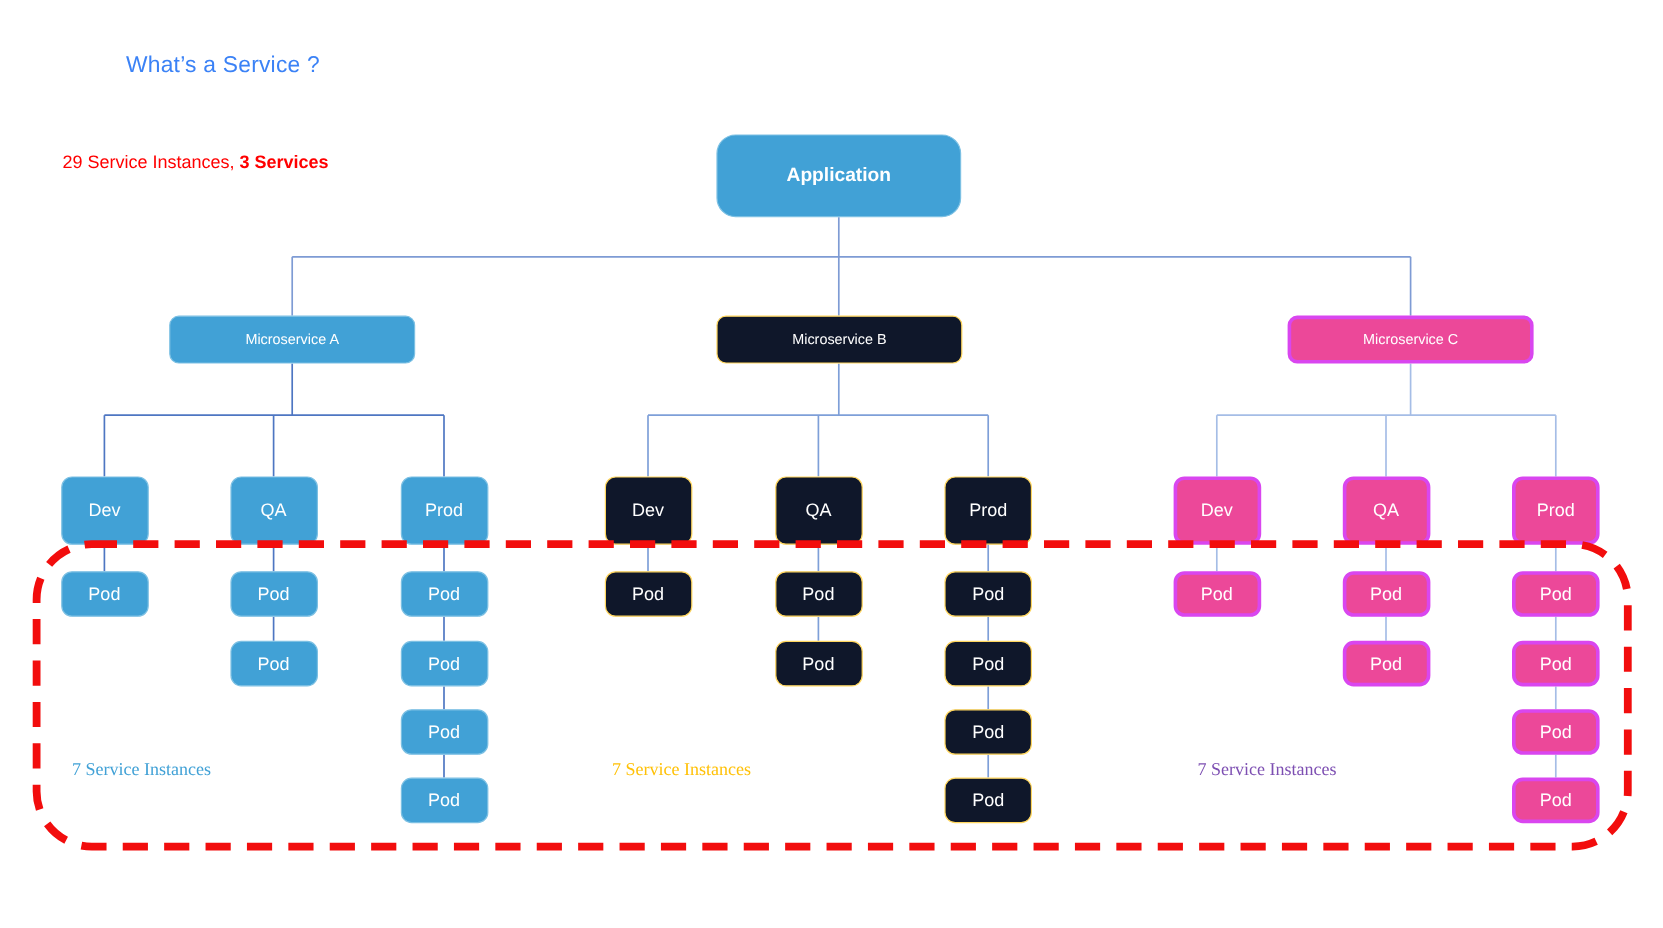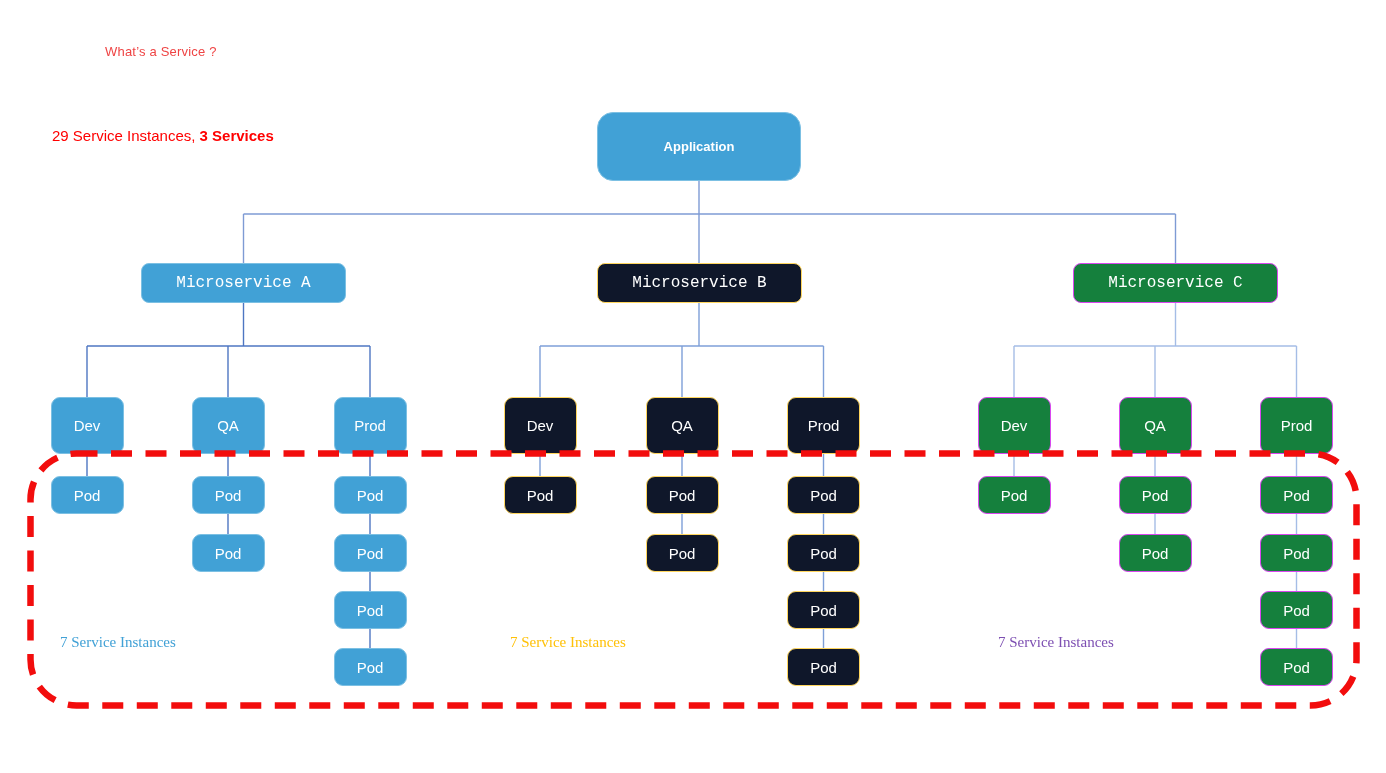--- a/index.html
+++ b/index.html
@@ -11,30 +11,30 @@
     overflow:hidden;
   }
   #lines,#overlay{position:absolute;left:0;top:0;pointer-events:none;}
   #lines{z-index:0;}
   #overlay{z-index:3;}
   .node{
     position:absolute;z-index:2;
     display:flex;align-items:center;justify-content:center;
     color:#ffffff;box-sizing:border-box;text-align:center;
   }
-  .app{width:204px;height:69px;border-radius:16px;font-weight:bold;font-size:13px;}
-  .ms{width:205px;height:40px;border-radius:8px;font-size:16px;font-family:Liberation Mono, monospace;}
+  .app{width:204px;height:69px;border-radius:16px;font-weight:bold;font-size:16px;}
+  .ms{width:205px;height:40px;border-radius:8px;font-size:12px;}
   .env{width:73px;height:57px;border-radius:9px;font-size:15px;}
   .pod{width:73px;height:38px;border-radius:9px;font-size:15px;}
   .c-blue{background:#41A1D6;border:1px solid #7cc0e3;}
   .c-yellow{background:#0f172a;border:1px solid #ffd65e;}
-  .c-purple{background:#15803d;border:1px solid #d946ef;}
+  .c-purple{background:#ec4899;border:3px solid #d946ef;}
   .page-title{
     position:absolute;left:105px;top:44px;z-index:2;
-    font-size:13px;color:#ef4444;letter-spacing:0.2px;
+    font-size:19px;color:#3b82f6;letter-spacing:0.2px;
   }
   .subtitle{
     position:absolute;left:52px;top:127px;z-index:2;
     font-size:15px;color:#FF0000;
   }
   .subtitle b{font-weight:bold;}
   .legend{
     position:absolute;top:634px;z-index:2;font-size:15px;font-family:Liberation Serif, serif;
   }
   .legend-blue{left:60px;color:#41A1D6;}

